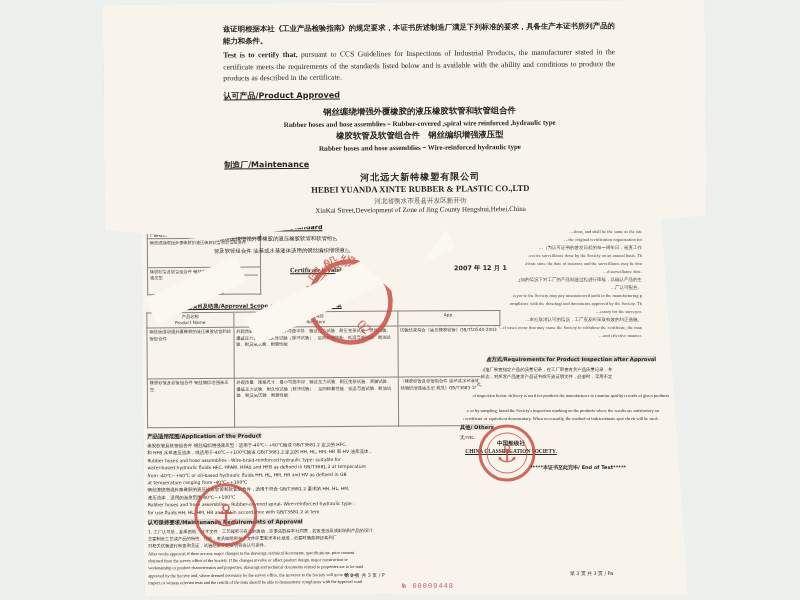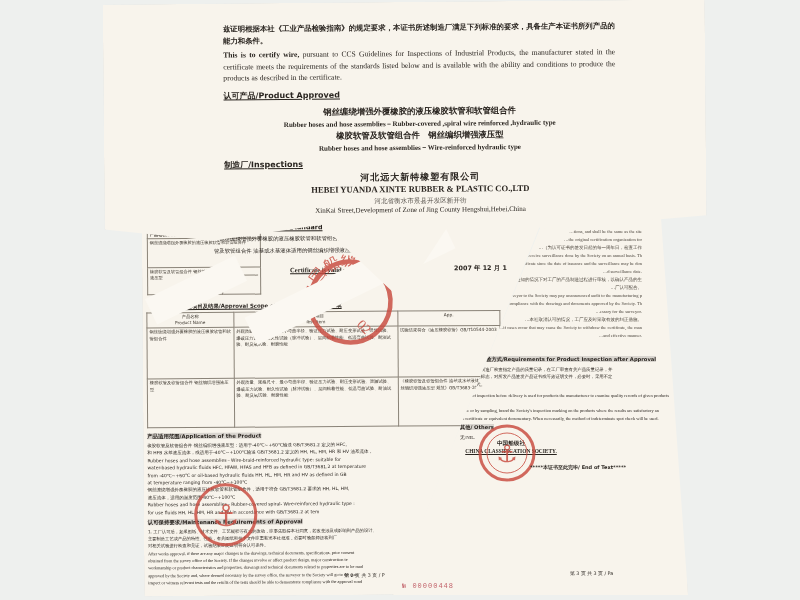--- a/index.html
+++ b/index.html
@@ -187,30 +187,30 @@
     </svg>
   </div>
 
   <div class="wedge" style="left:240px;top:268px;width:220px;height:30px;transform:rotate(-26deg);"></div>
   <div class="wedge" style="left:146px;top:276px;width:100px;height:28px;transform:rotate(-26deg);"></div>
 
   <div class="page" style="left:104px;top:2px;width:602px;height:300px;z-index:30;transform:rotate(-0.5deg);
               clip-path:polygon(0% 0%,100% 0%,100% 72%,74% 76%,58% 72%,49% 99%,36% 74%,18% 79%,0% 75%);">
     <div class="abs jst cn" style="left:120px;top:20px;width:392px;font-size:7.4px;line-height:11.5px;font-weight:600;">兹证明根据本社《工业产品检验指南》的规定要求，本证书所述制造厂满足下列标准的要求，具备生产本证书所列产品的能力和条件。</div>
     <div class="abs jst" style="left:120px;top:46px;width:392px;font-size:7.6px;line-height:11.5px;">
-      <span class="b">This is to certify wire,</span><span> pursuant to CCS Guidelines for Inspections of Industrial Products, the manufacturer stated in the certificate meets the requirements of the standards listed below and is available with the ability and conditions to produce the products as described in the certificate.</span>
+      <span class="b">Test is to certify that,</span><span> pursuant to CCS Guidelines for Inspections of Industrial Products, the manufacturer stated in the certificate meets the requirements of the standards listed below and is available with the ability and conditions to produce the products as described in the certificate.</span>
     </div>
 
     <div class="abs b u cn" style="left:120px;top:87px;font-size:8px;">认可产品/Product Approved</div>
 
     <div class="abs ctr b cn" style="left:120px;top:104px;width:392px;font-size:8.4px;">钢丝缠绕增强外覆橡胶的液压橡胶软管和软管组合件</div>
     <div class="abs ctr b" style="left:110px;top:117px;width:412px;font-size:7px;">Rubber hoses and hose assemblies－Rubber-covered ,spiral wire reinforced ,hydraulic type</div>
     <div class="abs ctr b cn" style="left:120px;top:128px;width:392px;font-size:8.4px;">橡胶软管及软管组合件　钢丝编织增强液压型</div>
     <div class="abs ctr b" style="left:110px;top:141px;width:412px;font-size:7px;">Rubber hoses and hose assemblies－Wire-reinforced hydraulic type</div>
 
-    <div class="abs b u cn" style="left:120px;top:156px;font-size:8px;">制造厂/Inspections</div>
+    <div class="abs b u cn" style="left:120px;top:156px;font-size:8px;">制造厂/Maintenance</div>
     <div class="abs ctr b cn" style="left:120px;top:169px;width:392px;font-size:9px;letter-spacing:1px;">河北远大新特橡塑有限公司</div>
     <div class="abs ctr b" style="left:110px;top:182px;width:412px;font-size:8.6px;">HEBEI YUANDA XINTE RUBBER &amp; PLASTIC CO.,LTD</div>
     <div class="abs ctr cn" style="left:120px;top:195px;width:392px;font-size:6.6px;color:#55504a;">河北省衡水市景县开发区新开街</div>
     <div class="abs ctr" style="left:110px;top:204px;width:412px;font-size:7px;">XinKai Street,Development of Zone of Jing County Hengshui,Hebei,China</div>
   </div>
 
 </div>
 
 </body></html>

